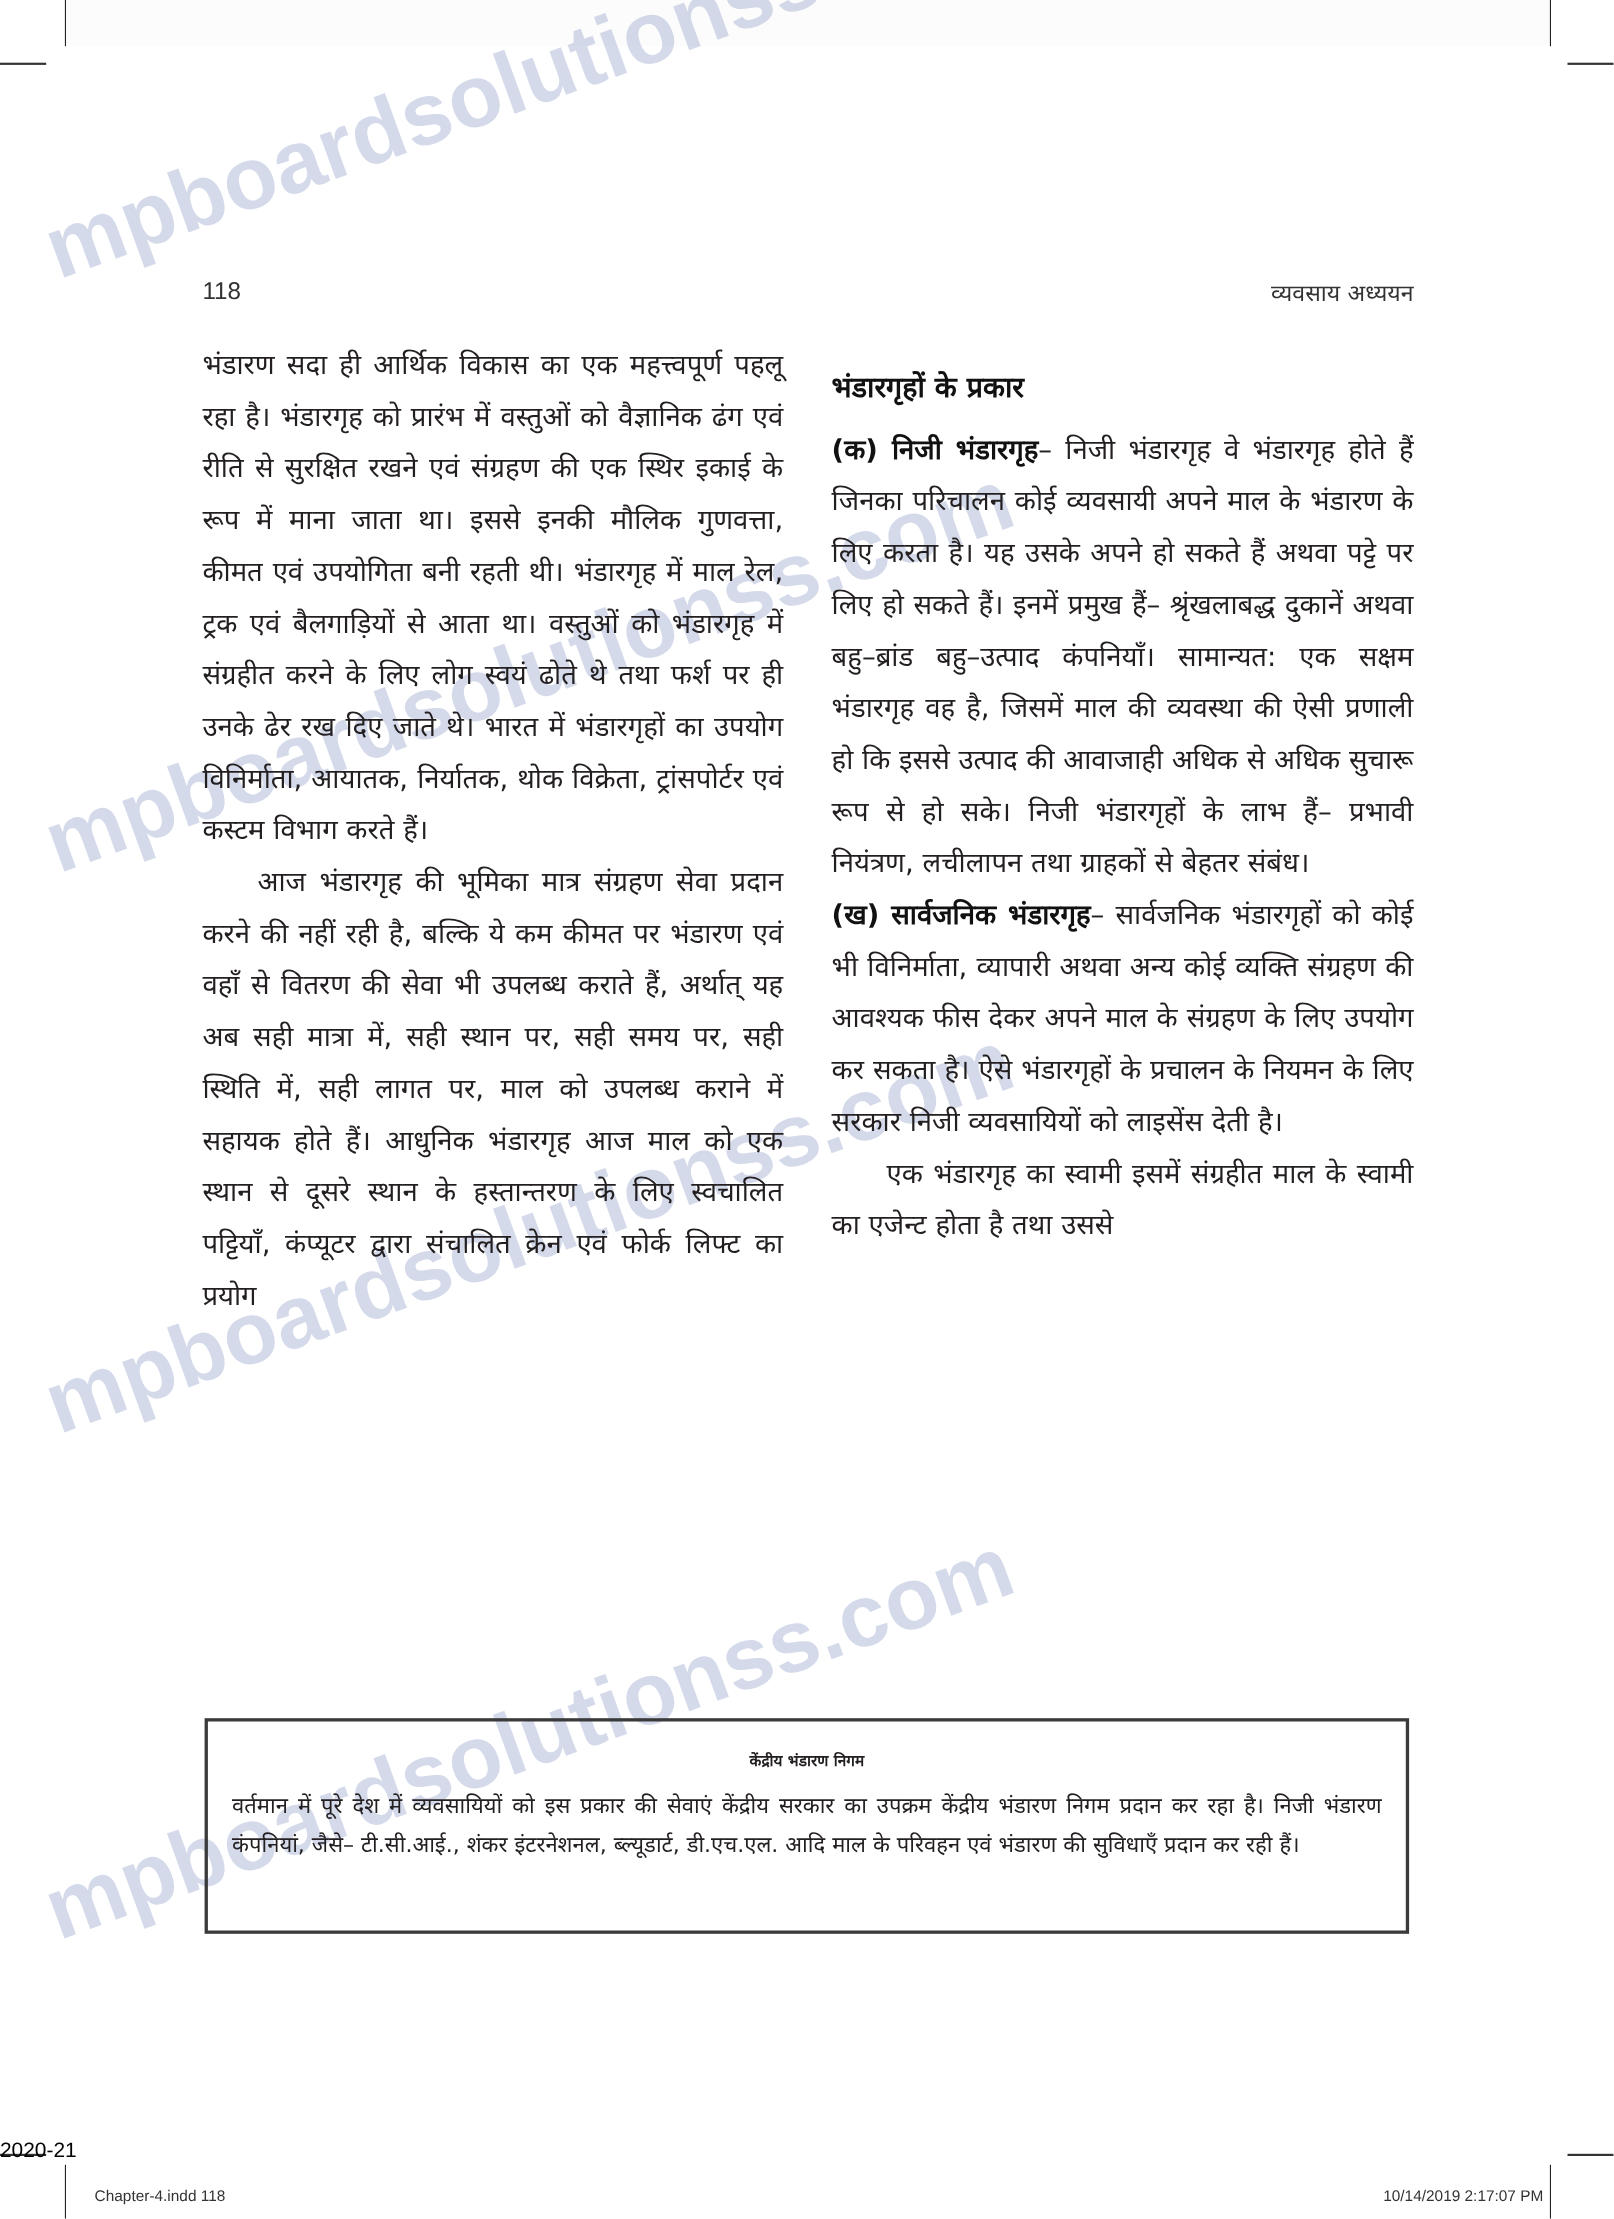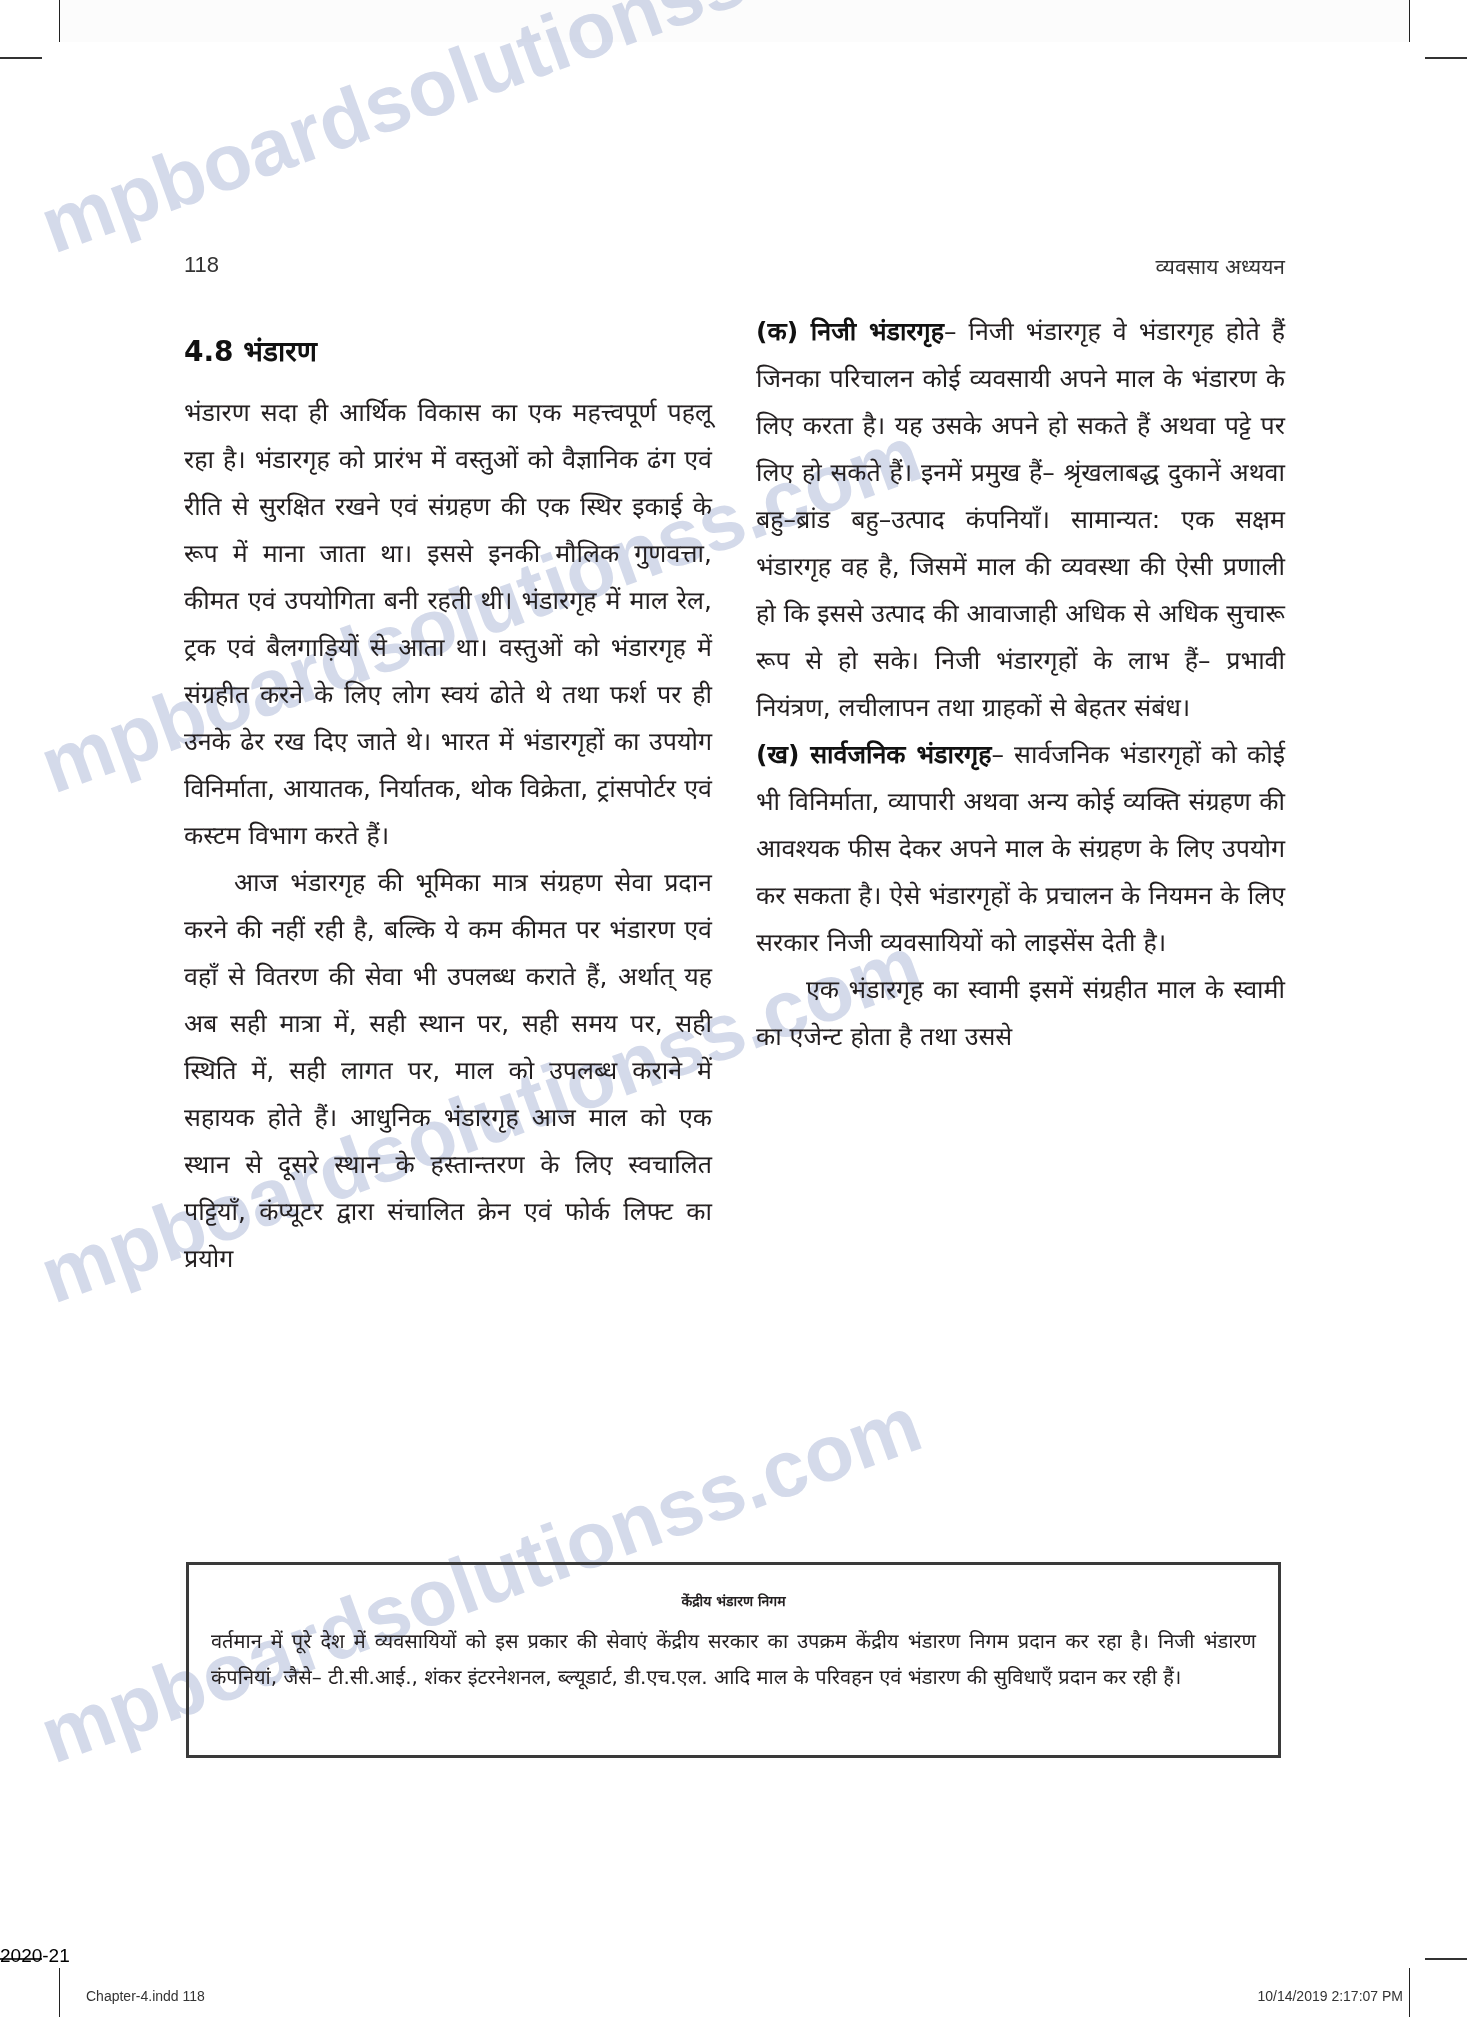--- a/index.html
+++ b/index.html
@@ -44,26 +44,26 @@
 
 <div class="wm" style="left:60px; top:180px; font-size:80px; transform:rotate(-20deg);">mpboardsolutionss.com</div>
 <div class="wm" style="left:60px; top:720px; font-size:80px; transform:rotate(-20deg);">mpboardsolutionss.com</div>
 <div class="wm" style="left:60px; top:1230px; font-size:80px; transform:rotate(-20deg);">mpboardsolutionss.com</div>
 <div class="wm" style="left:60px; top:1690px; font-size:80px; transform:rotate(-20deg);">mpboardsolutionss.com</div>
 
 <div class="page-num">118</div>
 <div class="running-head">व्यवसाय अध्ययन</div>
 
 <div class="col left">
-  <p class="sec-heading">4.8  भंडारण</p>
   <p>भंडारण सदा ही आर्थिक विकास का एक महत्त्वपूर्ण पहलू रहा है। भंडारगृह को प्रारंभ में वस्तुओं को वैज्ञानिक ढंग एवं रीति से सुरक्षित रखने एवं संग्रहण की एक स्थिर इकाई के रूप में माना जाता था। इससे इनकी मौलिक गुणवत्ता, कीमत एवं उपयोगिता बनी रहती थी। भंडारगृह में माल रेल, ट्रक एवं बैलगाड़ियों से आता था। वस्तुओं को भंडारगृह में संग्रहीत करने के लिए लोग स्वयं ढोते थे तथा फर्श पर ही उनके ढेर रख दिए जाते थे। भारत में भंडारगृहों का उपयोग विनिर्माता, आयातक, निर्यातक, थोक विक्रेता, ट्रांसपोर्टर एवं कस्टम विभाग करते हैं।</p>
   <p class="indent">आज भंडारगृह की भूमिका मात्र संग्रहण सेवा प्रदान करने की नहीं रही है, बल्कि ये कम कीमत पर भंडारण एवं वहाँ से वितरण की सेवा भी उपलब्ध कराते हैं, अर्थात् यह अब सही मात्रा में, सही स्थान पर, सही समय पर, सही स्थिति में, सही लागत पर, माल को उपलब्ध कराने में सहायक होते हैं। आधुनिक भंडारगृह आज माल को एक स्थान से दूसरे स्थान के हस्तान्तरण के लिए स्वचालित पट्टियाँ, कंप्यूटर द्वारा संचालित क्रेन एवं फोर्क लिफ्ट का प्रयोग</p>
 </div>
 
 <div class="col right">
+  <p class="sub-heading">भंडारगृहों के प्रकार</p>
   <p><span class="bold">(क) निजी भंडारगृह</span><span>– निजी भंडारगृह वे भंडारगृह होते हैं जिनका परिचालन कोई व्यवसायी अपने माल के भंडारण के लिए करता है। यह उसके अपने हो सकते हैं अथवा पट्टे पर लिए हो सकते हैं। इनमें प्रमुख हैं– श्रृंखलाबद्ध दुकानें अथवा बहु–ब्रांड बहु–उत्पाद कंपनियाँ। सामान्यत: एक सक्षम भंडारगृह वह है, जिसमें माल की व्यवस्था की ऐसी प्रणाली हो कि इससे उत्पाद की आवाजाही अधिक से अधिक सुचारू रूप से हो सके। निजी भंडारगृहों के लाभ हैं– प्रभावी नियंत्रण, लचीलापन तथा ग्राहकों से बेहतर संबंध।</span></p>
   <p><span class="bold">(ख) सार्वजनिक भंडारगृह</span><span>– सार्वजनिक भंडारगृहों को कोई भी विनिर्माता, व्यापारी अथवा अन्य कोई व्यक्ति संग्रहण की आवश्यक फीस देकर अपने माल के संग्रहण के लिए उपयोग कर सकता है। ऐसे भंडारगृहों के प्रचालन के नियमन के लिए सरकार निजी व्यवसायियों को लाइसेंस देती है।</span></p>
   <p class="indent">एक भंडारगृह का स्वामी इसमें संग्रहीत माल के स्वामी का एजेन्ट होता है तथा उससे</p>
 </div>
 
 <div class="box">
   <div class="box-title">केंद्रीय भंडारण निगम</div>
   <div class="box-body">वर्तमान में पूरे देश में व्यवसायियों को इस प्रकार की सेवाएं केंद्रीय सरकार का उपक्रम केंद्रीय भंडारण निगम प्रदान कर रहा है। निजी भंडारण कंपनियां, जैसे– टी.सी.आई., शंकर इंटरनेशनल, ब्ल्यूडार्ट, डी.एच.एल. आदि माल के परिवहन एवं भंडारण की सुविधाएँ प्रदान कर रही हैं।</div>
 </div>
 

